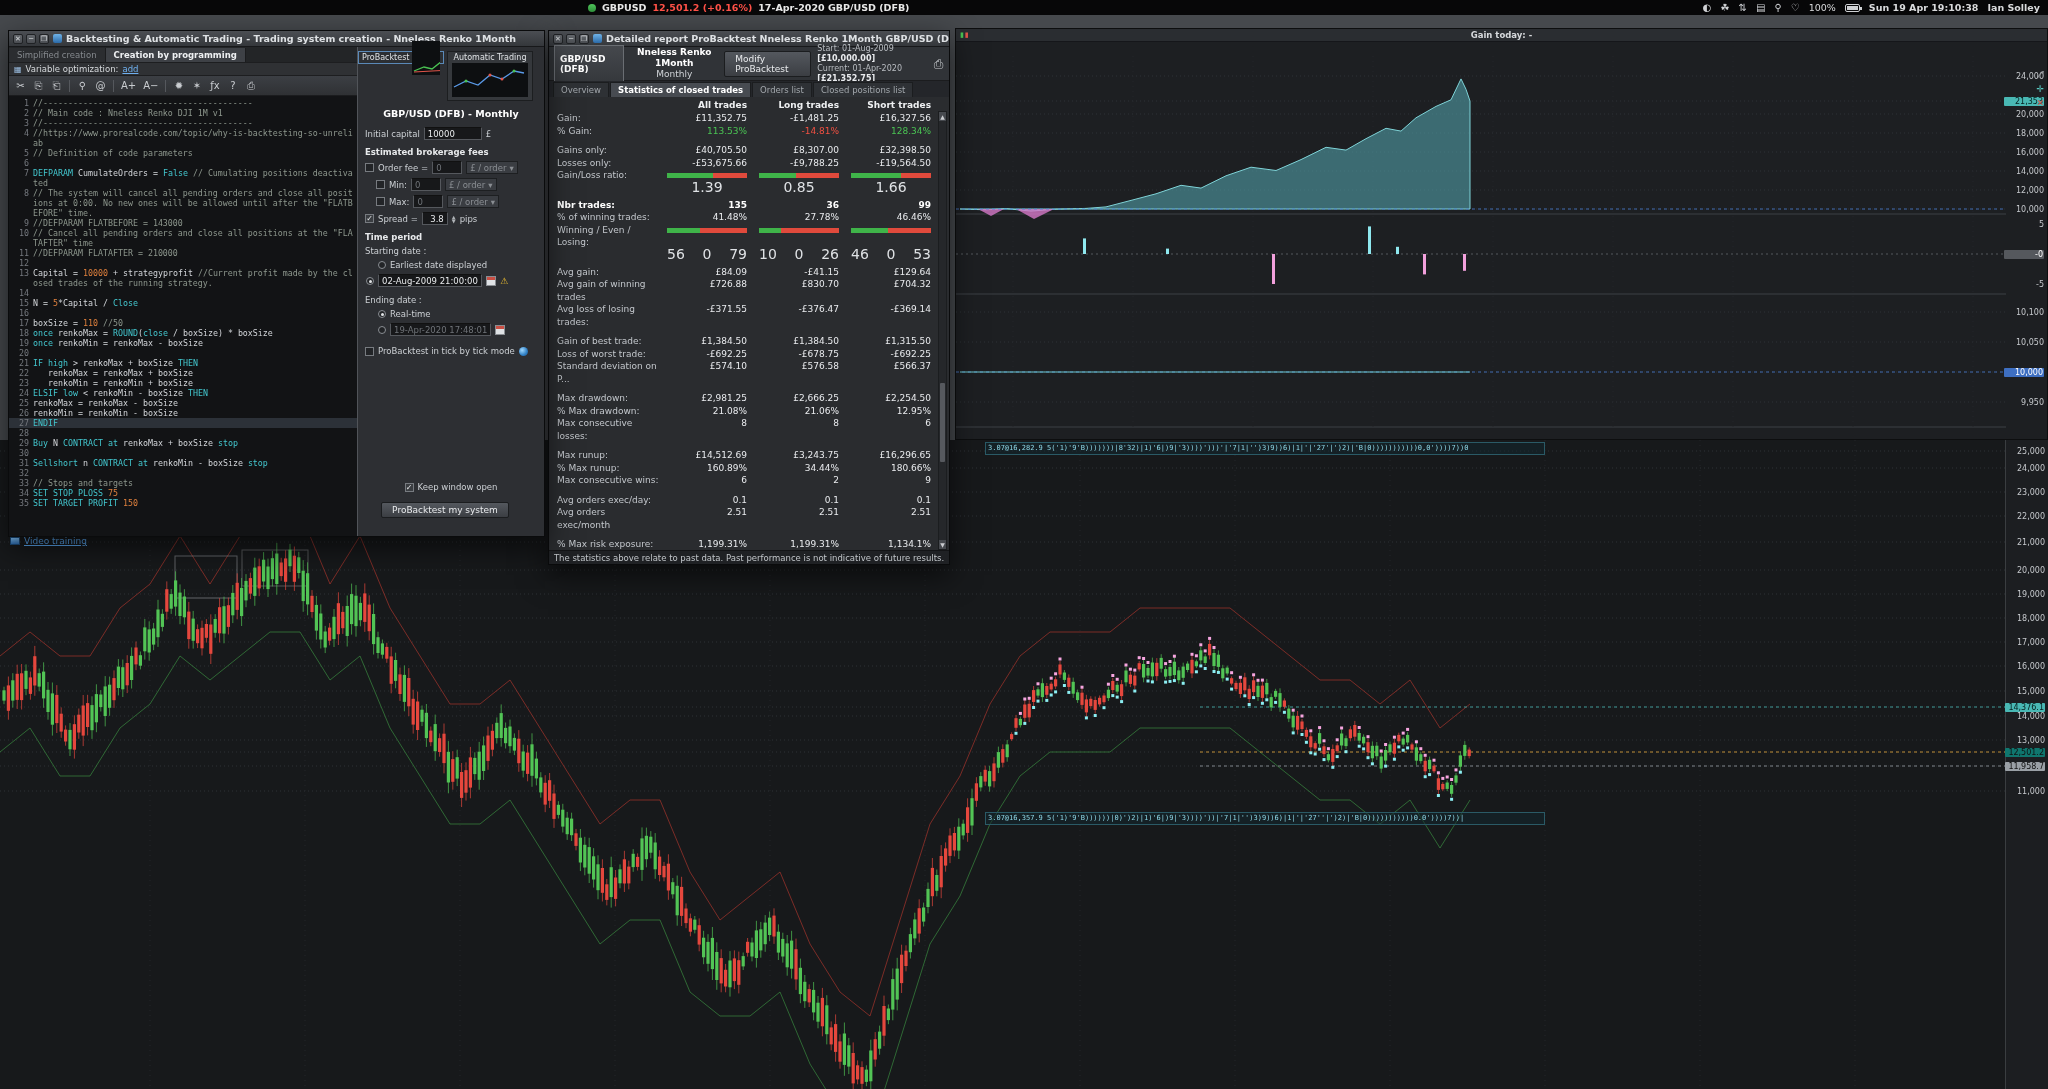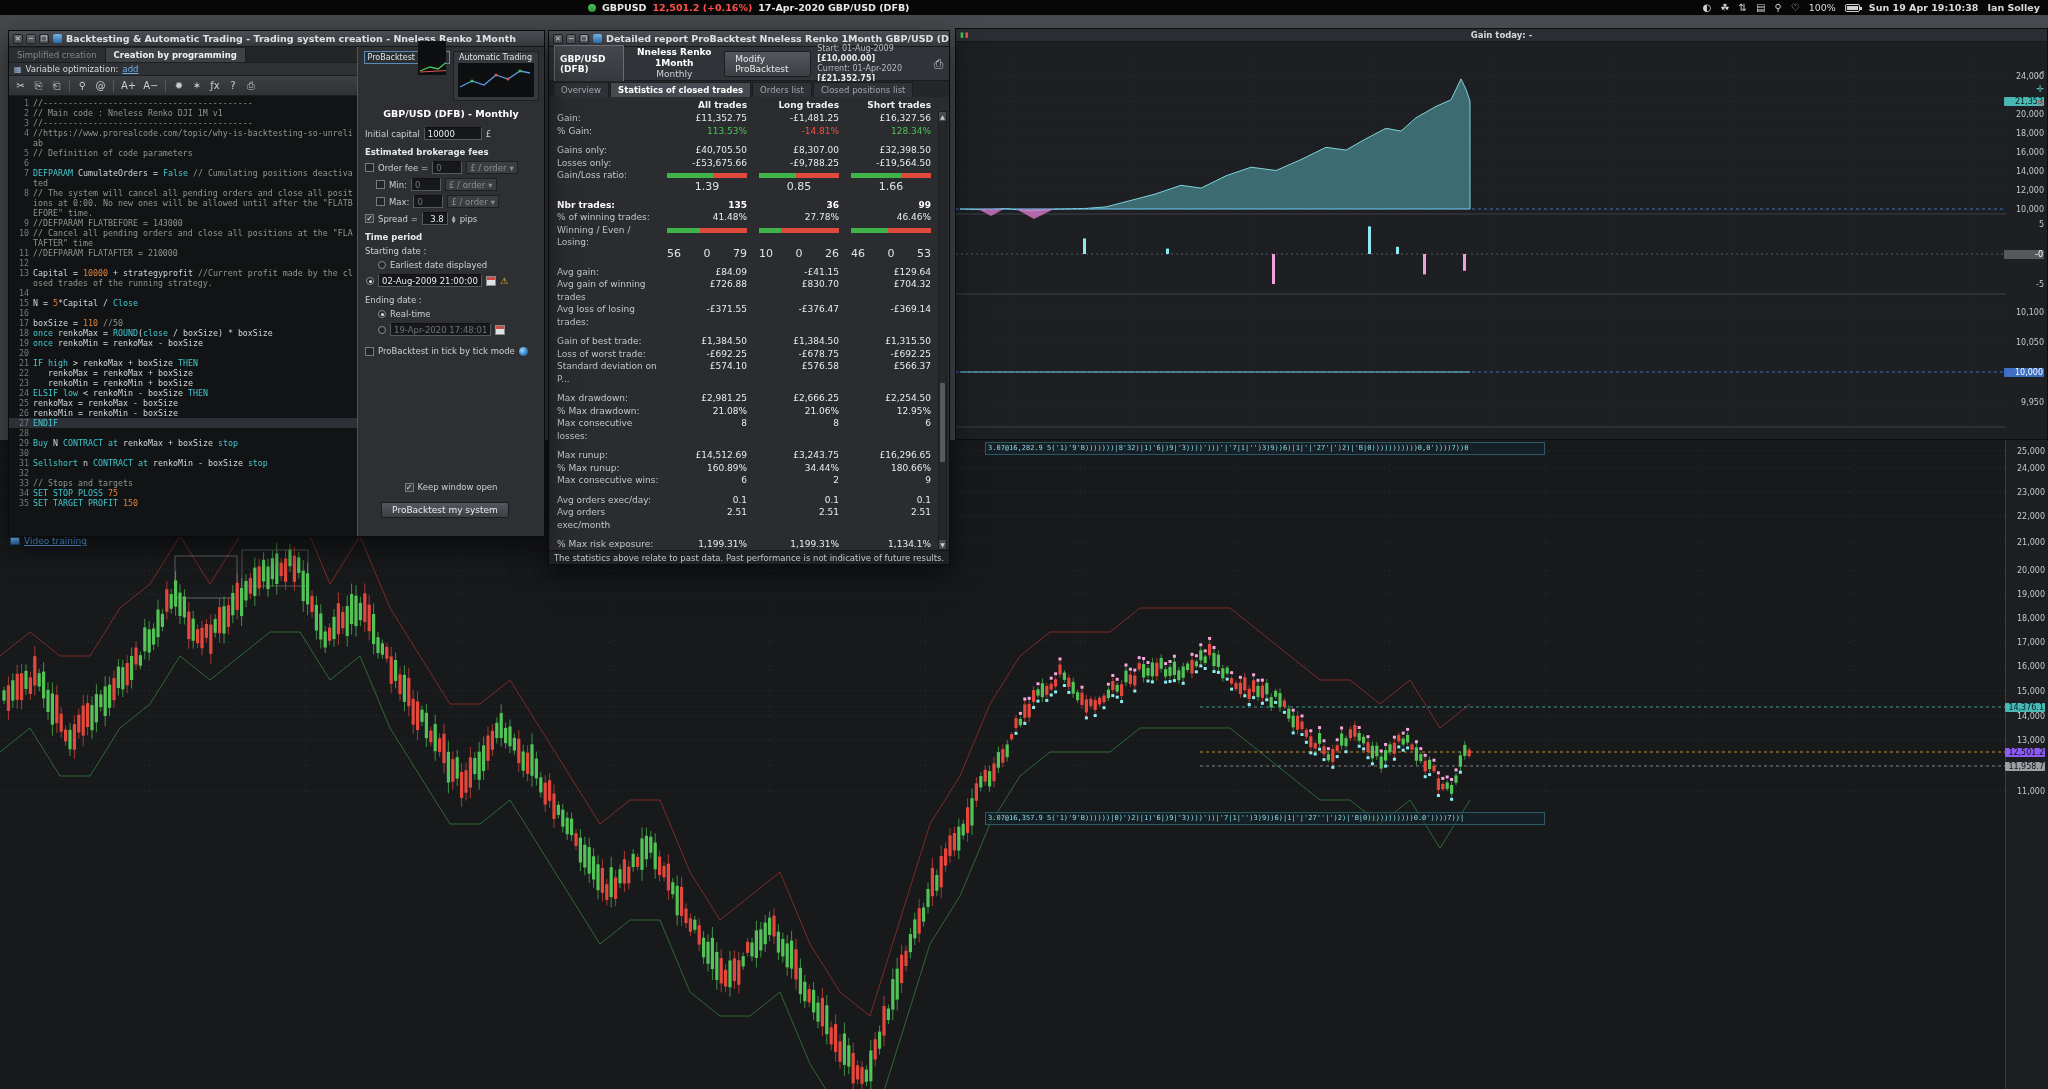--- a/index.html
+++ b/index.html
@@ -41,21 +41,21 @@
 .tb-sep{width:1px;height:12px;background:#55585d}
 #code{flex:1;background:#121315;overflow:hidden;font-family:"DejaVu Sans Mono","Liberation Mono",monospace;
   font-size:8.3px;line-height:10px;padding:2px 0}
 .cl{display:flex}
 .cl .ln{width:24px;text-align:right;padding-right:4px;color:#75797f;flex:none}
 .cl .ct{flex:1;white-space:pre-wrap;word-break:break-all;color:#d3d6da;padding-right:2px}
 .tk-k{color:#43c7cf}.tk-n{color:#e0813e}.tk-c{color:#8d978d}
 .cl.hl{background:#2c3138}
 
 #settings-col{width:186px;background:#2d2f33;font-size:8.5px;position:relative;color:#ccd0d4}
-#cards{display:flex;justify-content:center;gap:3px;padding-top:4px}
+#cards{display:flex;gap:3px;padding-top:4px}
 .card{width:86px;height:50px;background:#35383c;border:1px solid #1c1e20;text-align:center;padding-top:1px}
 .card.sel{border:1px solid #5a89b8;background:#2c2f33}
 .card .clabel{font-size:8px;color:#dfe2e5}
 .card svg{background:#0d0f11;margin-top:1px}
 #inst-title{text-align:center;font-weight:bold;font-size:9.5px;color:#fff;margin:7px 0 6px}
 .srow-set{display:flex;align-items:center;gap:4px;padding:2px 7px}
 .inp{background:#17181a;border:1px solid #55585d;border-top-color:#111;color:#e8eaec;font-size:8.5px;height:13px;
   display:inline-flex;align-items:center;padding:0 3px;font-family:inherit}
 .inp.dim{color:#6f7378}
 .sel{background:#3a3d42;border:1px solid #1d1f21;color:#8a8e93;height:13px;display:inline-flex;align-items:center;padding:0 3px;gap:3px}
@@ -87,39 +87,39 @@
 #col-head span{text-align:right}
 #stats-area{flex:1;position:relative;overflow:hidden;background:#2a2c2f}
 #stats-rows{position:absolute;left:0;right:0;top:1px}
 .srow{display:grid;grid-template-columns:1fr 88px 92px 92px;padding:0 18px 0 8px;font-size:9px;line-height:12.5px;color:#c3c7cc}
 .srow .v{text-align:right;color:#e9ebee}
 .v.pos{color:#4ac353}.v.neg{color:#f05042}
 .srow.bold,.srow.bold .v{font-weight:bold;color:#fff}
 .sgap{height:7px}
 .bar-track{width:80px;height:5px;justify-self:end;margin-top:4px;background:#e04a3c;position:relative}
 .bar-green{position:absolute;left:0;top:0;bottom:0;background:#3fb449}
-.bnums{display:grid;grid-template-columns:1fr 88px 92px 92px;padding:0 18px 0 8px;font-size:11px;line-height:10px;color:#dfe2e5}
+.bnums{display:grid;grid-template-columns:1fr 88px 92px 92px;padding:0 18px 0 8px;font-size:14px;line-height:10px;color:#dfe2e5}
 .bnums .bn{width:80px;justify-self:end;display:flex;justify-content:center}
 .bnums .bn.spread{justify-content:space-between}
 #rep-scroll{position:absolute;right:2px;top:0;bottom:0;width:9px;background:#25272a;border:1px solid #1b1d1f}
 #rep-scroll .arr{height:9px;font-size:6px;text-align:center;color:#caccd0;background:#46494e;line-height:9px}
 #rep-scroll .thumb{position:absolute;left:1px;right:1px;top:62%;height:18%;background:#56595e;border-radius:1px}
 #rep-scroll .arr.dn{position:absolute;bottom:0;left:0;right:0}
 #rep-foot{height:14px;background:#1f2124;font-size:8.5px;color:#c2c6ca;text-align:center;line-height:14px;border-top:1px solid #131416}
 
 #equity-panel{position:absolute;left:955px;top:28px;width:1093px;height:412px;background:#1d1f22;z-index:8;border:1px solid #0d0e0f}
 #eq-head{height:13px;background:#2a2d31;border-bottom:1px solid #15161a;position:relative;font-size:8.5px;color:#d6d9dc}
 #eq-head .t{position:absolute;left:0;right:0;text-align:center;top:1px;font-weight:bold}
 #eq-head .mini{position:absolute;left:4px;top:2px;font-size:7px;letter-spacing:1px}
 #eq-svg-wrap{position:absolute;left:0;top:13px}
 .scale-lab{position:absolute;right:3px;width:40px;text-align:right;font-size:8px;color:#c6c9cd;line-height:9px}
 .scale-lab.hl-teal{background:#49b8b4;color:#06201f;border-radius:1px;padding-right:1px}
 .scale-lab.hl-blue{background:#3e6fc2;color:#fff;border-radius:1px;padding-right:1px}
 .scale-lab.hl-gray{background:#9aa0a6;color:#111;border-radius:1px;padding-right:1px}
-.scale-lab.hl-orange{background:#8b5cf6;color:#111;border-radius:1px;padding-right:1px}
+.scale-lab.hl-orange{background:#0f766e;color:#111;border-radius:1px;padding-right:1px}
 .scale-lab.hl-dim{background:#55585d;color:#fff;border-radius:1px;padding-right:1px}
 #eq-tools{position:absolute;right:3px;top:40px;display:flex;flex-direction:column;gap:4px;z-index:5}
 #eq-tools span{font-size:9px;text-align:center}
 .ann{position:absolute;font-family:"DejaVu Sans Mono","Liberation Mono",monospace;font-size:7px;color:#8fd8e8;
   background:rgba(18,38,46,.55);border:1px solid #2a5a66;white-space:nowrap;overflow:hidden;line-height:11px;padding:0 2px}
 
 #main-chart{position:absolute;left:0;top:440px;width:2048px;height:649px;background:#17191b;z-index:1}
 #main-scale{position:absolute;right:0;top:0;bottom:0;width:43px;background:#1c1e21;border-left:1px solid #3a3d40}
 #video-training{position:absolute;left:10px;top:96px;display:flex;align-items:center;gap:4px;font-size:9px;color:#5aa7f0;text-decoration:underline;z-index:6}
 .vt-icon{width:10px;height:8px;background:linear-gradient(#7fc0f8,#2f6fb4);border:1px solid #1c4a78;display:inline-block;text-decoration:none}

